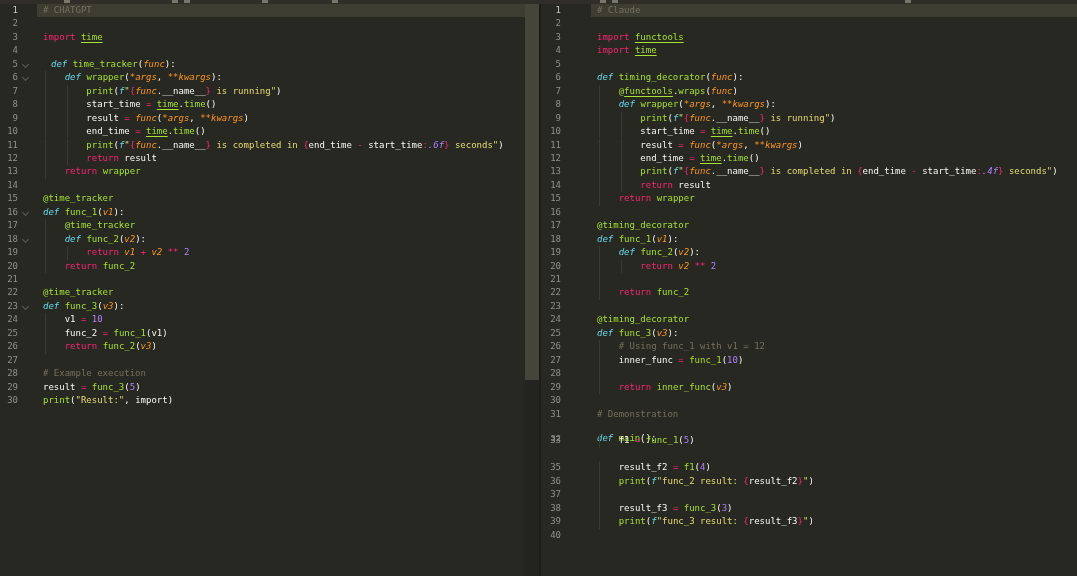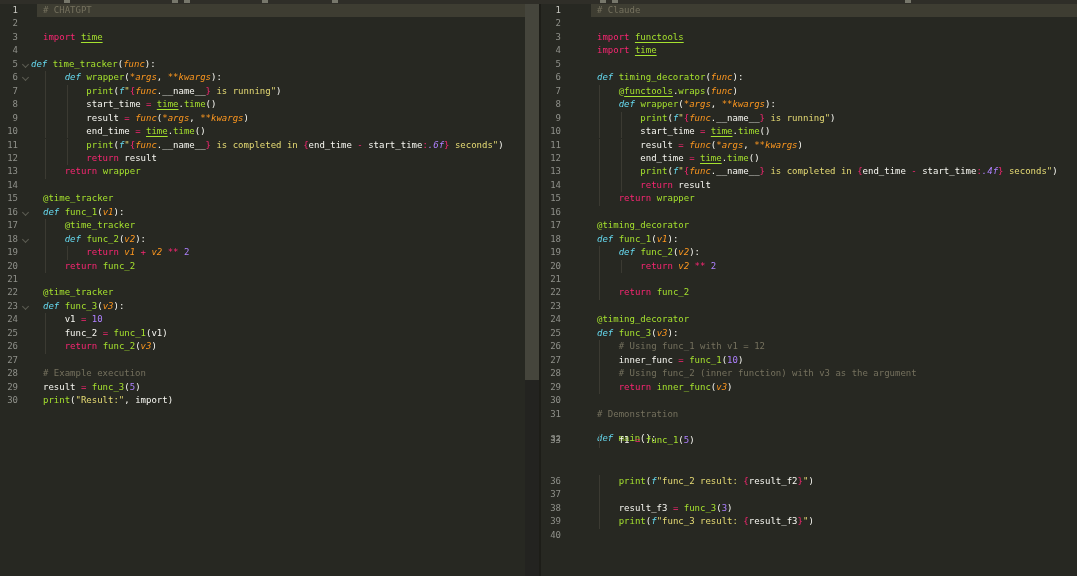--- a/index.html
+++ b/index.html
@@ -70,21 +70,21 @@
         <div class="lnum" style="left: 0px; width: 18px;">3</div>
         <div class="code" style="left: 43px;"><span class="tk-k">import</span><span class="tk-w"> </span><span class="tk-m">time</span></div>
       </div>
       <div class="row" style="top: 44.35px;">
         <div class="lnum" style="left: 0px; width: 18px;">4</div>
         <div class="code" style="left: 43px;"></div>
       </div>
       <div class="row" style="top: 57.8px;">
         <div class="lnum" style="left: 0px; width: 18px;">5</div>
         <div class="chev" style="left: 23px;"></div>
-        <div class="code" style="left: 31px;"><span class="tk-s">def</span><span class="tk-w"> </span><span class="tk-f">time_tracker</span><span class="tk-w">(</span><span class="tk-p">func</span><span class="tk-w">):</span></div>
+        <div class="code" style="left: 51px;"><span class="tk-s">def</span><span class="tk-w"> </span><span class="tk-f">time_tracker</span><span class="tk-w">(</span><span class="tk-p">func</span><span class="tk-w">):</span></div>
       </div>
       <div class="row" style="top: 71.25px;">
         <div class="guide" style="left: 45px;"></div>
         <div class="lnum" style="left: 0px; width: 18px;">6</div>
         <div class="chev" style="left: 23px;"></div>
         <div class="code" style="left: 43px;"><span class="tk-w">    </span><span class="tk-s">def</span><span class="tk-w"> </span><span class="tk-f">wrapper</span><span class="tk-w">(</span><span class="tk-p">*args</span><span class="tk-w">, </span><span class="tk-p">**kwargs</span><span class="tk-w">):</span></div>
       </div>
       <div class="row" style="top: 84.7px;">
         <div class="guide" style="left: 45px;"></div>
         <div class="guide" style="left: 66.68px;"></div>
@@ -339,21 +339,20 @@
         <div class="code" style="left: 56px;"><span class="tk-w">    </span><span class="tk-c"># Using func_1 with v1 = 12</span></div>
       </div>
       <div class="row" style="top: 353.7px;">
         <div class="guide" style="left: 58px;"></div>
         <div class="lnum" style="left: 0px; width: 20px;">27</div>
         <div class="code" style="left: 56px;"><span class="tk-w">    </span><span class="tk-w">inner_func </span><span class="tk-o">=</span><span class="tk-w"> </span><span class="tk-f">func_1</span><span class="tk-w">(</span><span class="tk-n">10</span><span class="tk-w">)</span></div>
       </div>
       <div class="row" style="top: 367.15px;">
         <div class="guide" style="left: 58px;"></div>
         <div class="lnum" style="left: 0px; width: 20px;">28</div>
-        <div class="code" style="left: 56px;"><span class="tk-w">    </span><span class="tk-c"># Using func_2 (inner function) with v3 as the argument</span></div>
       </div>
       <div class="row" style="top: 380.6px;">
         <div class="guide" style="left: 58px;"></div>
         <div class="lnum" style="left: 0px; width: 20px;">29</div>
         <div class="code" style="left: 56px;"><span class="tk-w">    </span><span class="tk-k">return</span><span class="tk-w"> </span><span class="tk-f">inner_func</span><span class="tk-w">(</span><span class="tk-p">v3</span><span class="tk-w">)</span></div>
       </div>
       <div class="row" style="top: 394.05px;">
         <div class="lnum" style="left: 0px; width: 20px;">30</div>
         <div class="code" style="left: 56px;"></div>
       </div>
@@ -362,20 +361,25 @@
         <div class="code" style="left: 56px;"><span class="tk-c"># Demonstration</span></div>
       </div>
       <div class="row" style="top: 433px; font-family: Liberation Mono, monospace;">
         <div class="lnum" style="left: 0px; width: 20px;">32</div>
         <div class="code" style="left: 56px;"><span class="tk-s">def</span><span class="tk-w"> </span><span class="tk-f">main</span><span class="tk-w">():</span></div>
       </div>
       <div class="row" style="top: 434.4px;">
         <div class="guide" style="left: 58px;"></div>
         <div class="lnum" style="left: 0px; width: 20px;">33</div>
         <div class="code" style="left: 56px;"><span class="tk-w">    </span><span class="tk-w">f1 </span><span class="tk-o">=</span><span class="tk-w"> </span><span class="tk-f">func_1</span><span class="tk-w">(</span><span class="tk-n">5</span><span class="tk-w">)</span></div>
+      </div>
+      <div class="row" style="top: 461.3px;">
+        <div class="guide" style="left: 58px;"></div>
+        <div class="lnum" style="left: 0px; width: 20px;">35</div>
+        <div class="code" style="left: 56px;"><span class="tk-w">    </span><span class="tk-w">result_f2 </span><span class="tk-o">=</span><span class="tk-w"> </span><span class="tk-f">f1</span><span class="tk-w">(</span><span class="tk-n">4</span><span class="tk-w">)</span></div>
       </div>
       <div class="row" style="top: 474.75px;">
         <div class="guide" style="left: 58px;"></div>
         <div class="lnum" style="left: 0px; width: 20px;">36</div>
         <div class="code" style="left: 56px;"><span class="tk-w">    </span><span class="tk-f">print</span><span class="tk-w">(</span><span class="tk-fs">f</span><span class="tk-str">"func_2 result: </span><span class="tk-o">{</span><span class="tk-w">result_f2</span><span class="tk-o">}</span><span class="tk-str">"</span><span class="tk-w">)</span></div>
       </div>
       <div class="row" style="top: 488.2px;">
         <div class="guide" style="left: 58px;"></div>
         <div class="lnum" style="left: 0px; width: 20px;">37</div>
         <div class="code" style="left: 56px;"></div>

